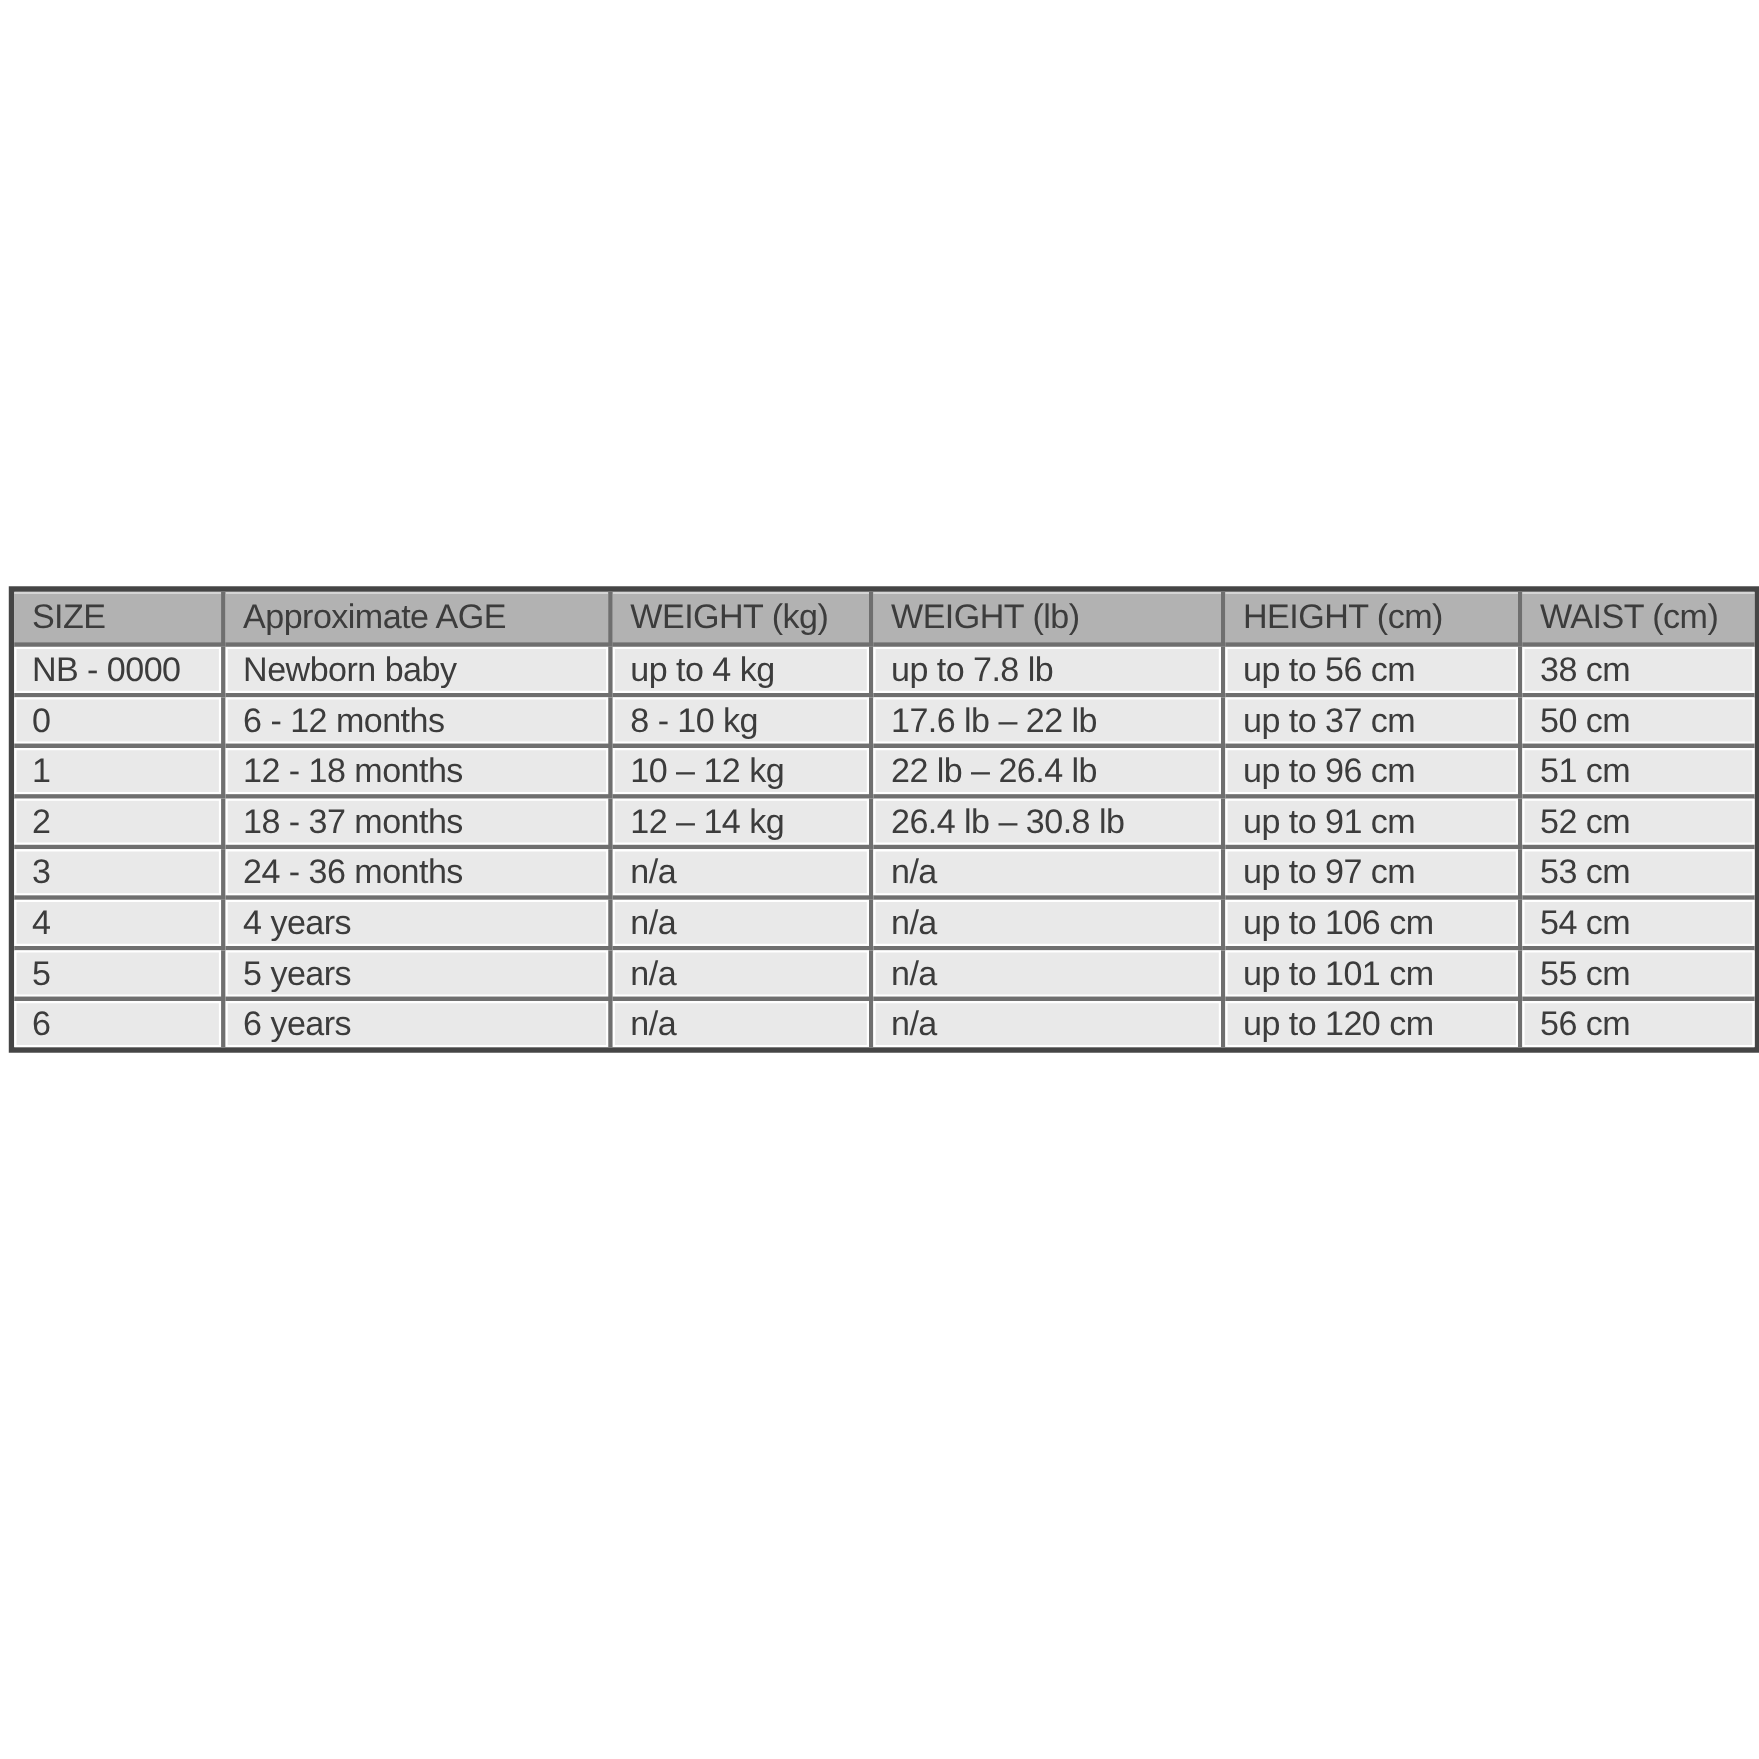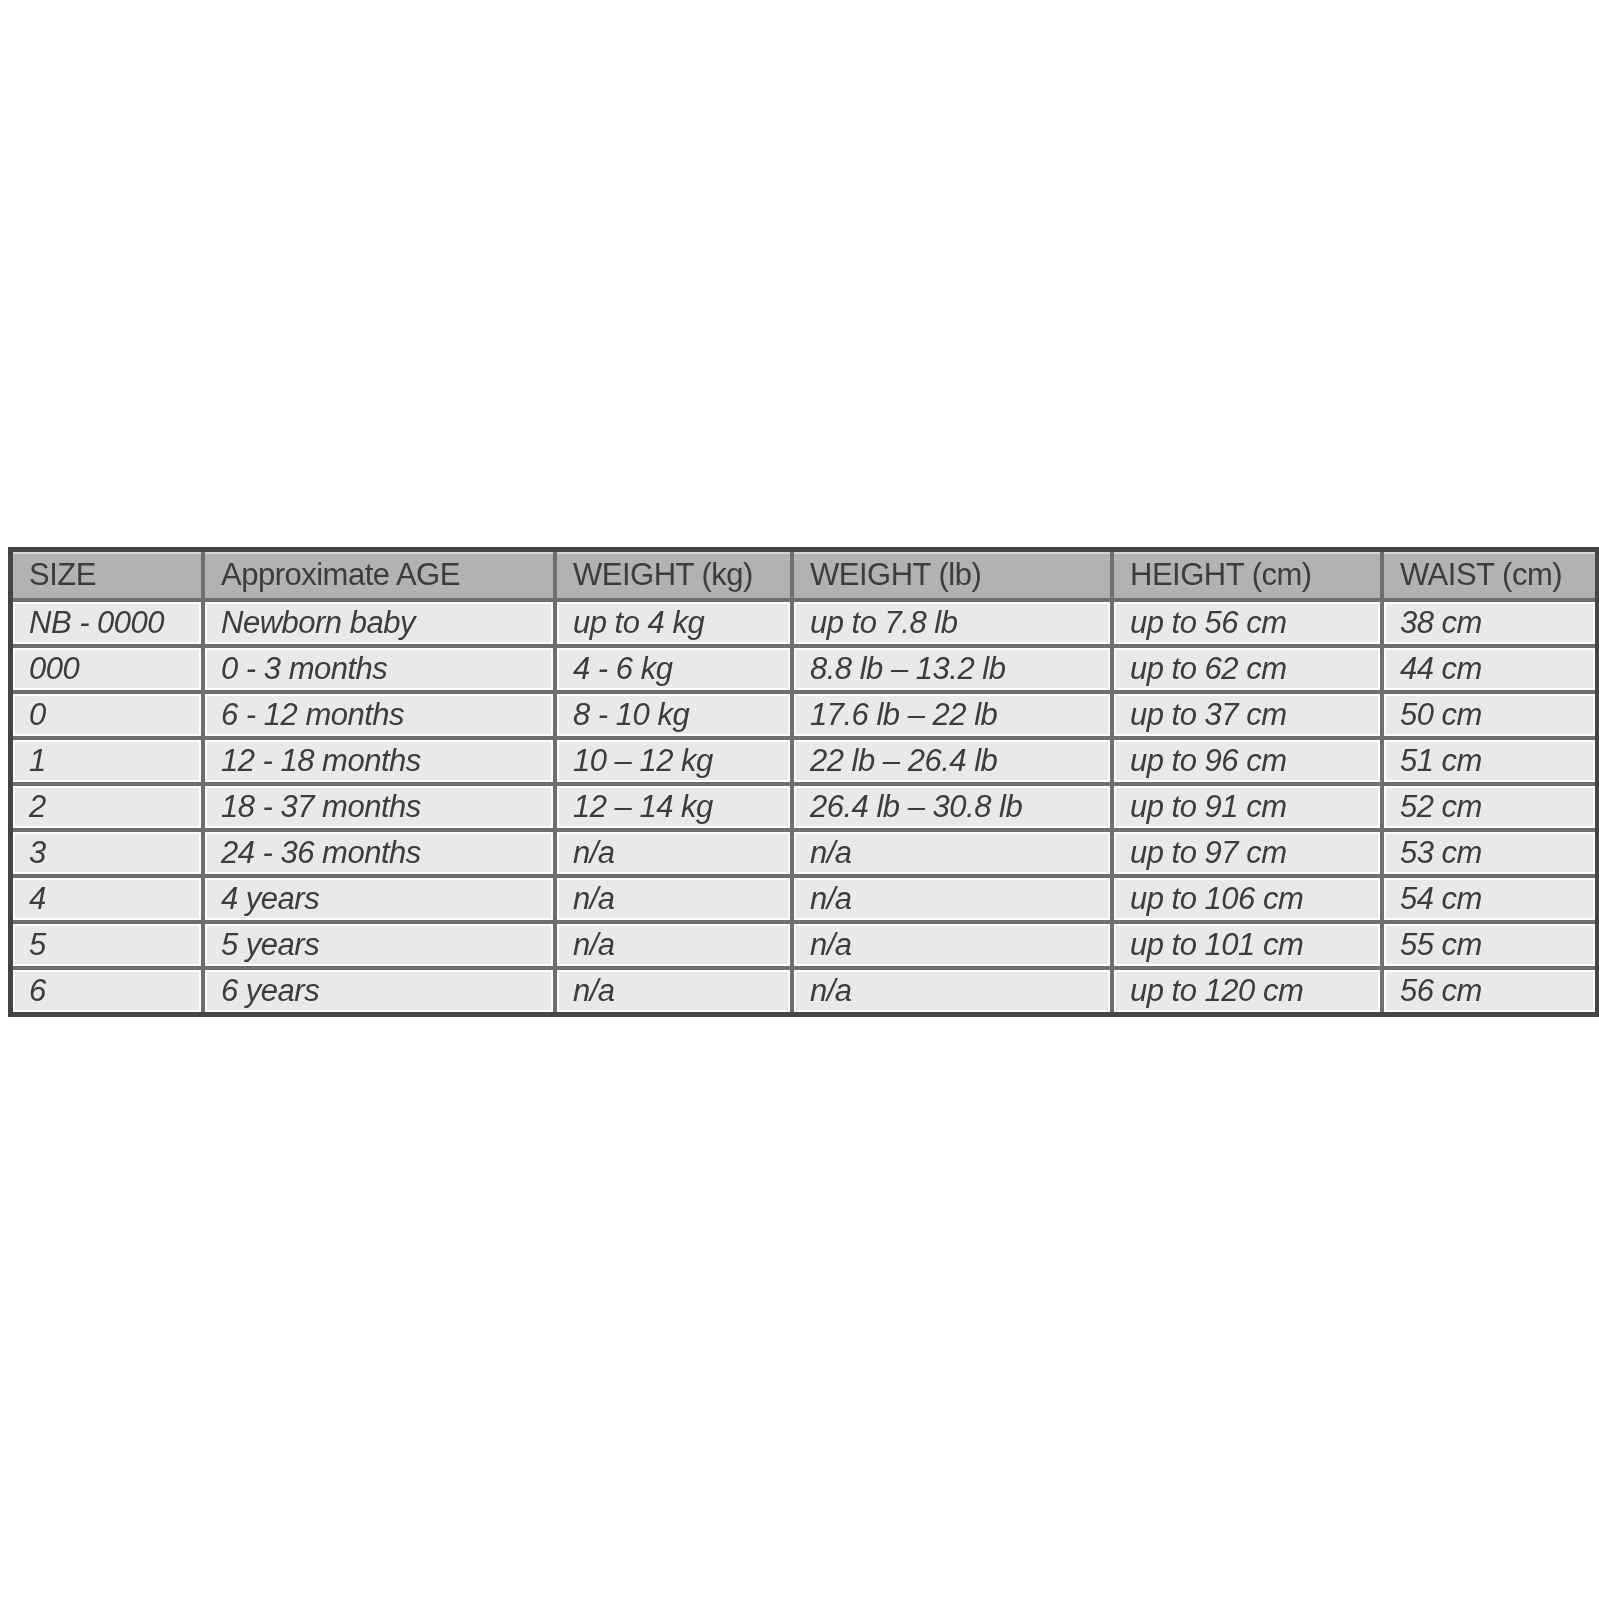--- a/index.html
+++ b/index.html
@@ -8,21 +8,21 @@
     width: 1599px;
     height: 1599px;
     background: var(--page-bg, #ffffff);
     font-family: "Liberation Sans", sans-serif;
     overflow: hidden;
   }
 
   .table-wrap {
     position: absolute;
     left: 8px;
-    top: 547px;
+    top: 533px;
     width: 1582px;
   }
 
   table.size-chart {
     border-collapse: separate;
     border-spacing: 0;
     table-layout: fixed;
     width: 100%;
     border: 5px solid var(--outer-border-color, #454545);
     background: var(--row-bg, #e9e9e9);
@@ -49,21 +49,20 @@
     border-bottom: 4px solid var(--grid-color, #6f6f6f);
     box-shadow: inset 0 2px 0 rgba(255,255,255,0.45);
   }
 
   table.size-chart td {
     height: 42px;
     background: var(--row-bg, #e9e9e9);
     border-right: 4px solid var(--grid-color, #6f6f6f);
     border-bottom: 4px solid var(--grid-color, #6f6f6f);
     box-shadow: inset 0 0 0 2px var(--highlight-color, #ffffff);
-    font-style: italic;
   }
 
   table.size-chart th:last-child,
   table.size-chart td:last-child {
     border-right: none;
   }
 
   table.size-chart tr:last-child td {
     border-bottom: none;
   }
@@ -100,28 +99,20 @@
         </tr>
     </thead>
     <tbody>
         <tr>
           <td>NB - 0000</td>
           <td>Newborn baby</td>
           <td>up to 4 kg</td>
           <td>up to 7.8 lb</td>
           <td>up to 56 cm</td>
           <td>38 cm</td>
-        </tr>
-        <tr>
-          <td>000</td>
-          <td>0 - 3 months</td>
-          <td>4 - 6 kg</td>
-          <td>8.8 lb – 13.2 lb</td>
-          <td>up to 62 cm</td>
-          <td>44 cm</td>
         </tr>
         <tr>
           <td>0</td>
           <td>6 - 12 months</td>
           <td>8 - 10 kg</td>
           <td>17.6 lb – 22 lb</td>
           <td>up to 37 cm</td>
           <td>50 cm</td>
         </tr>
         <tr>

